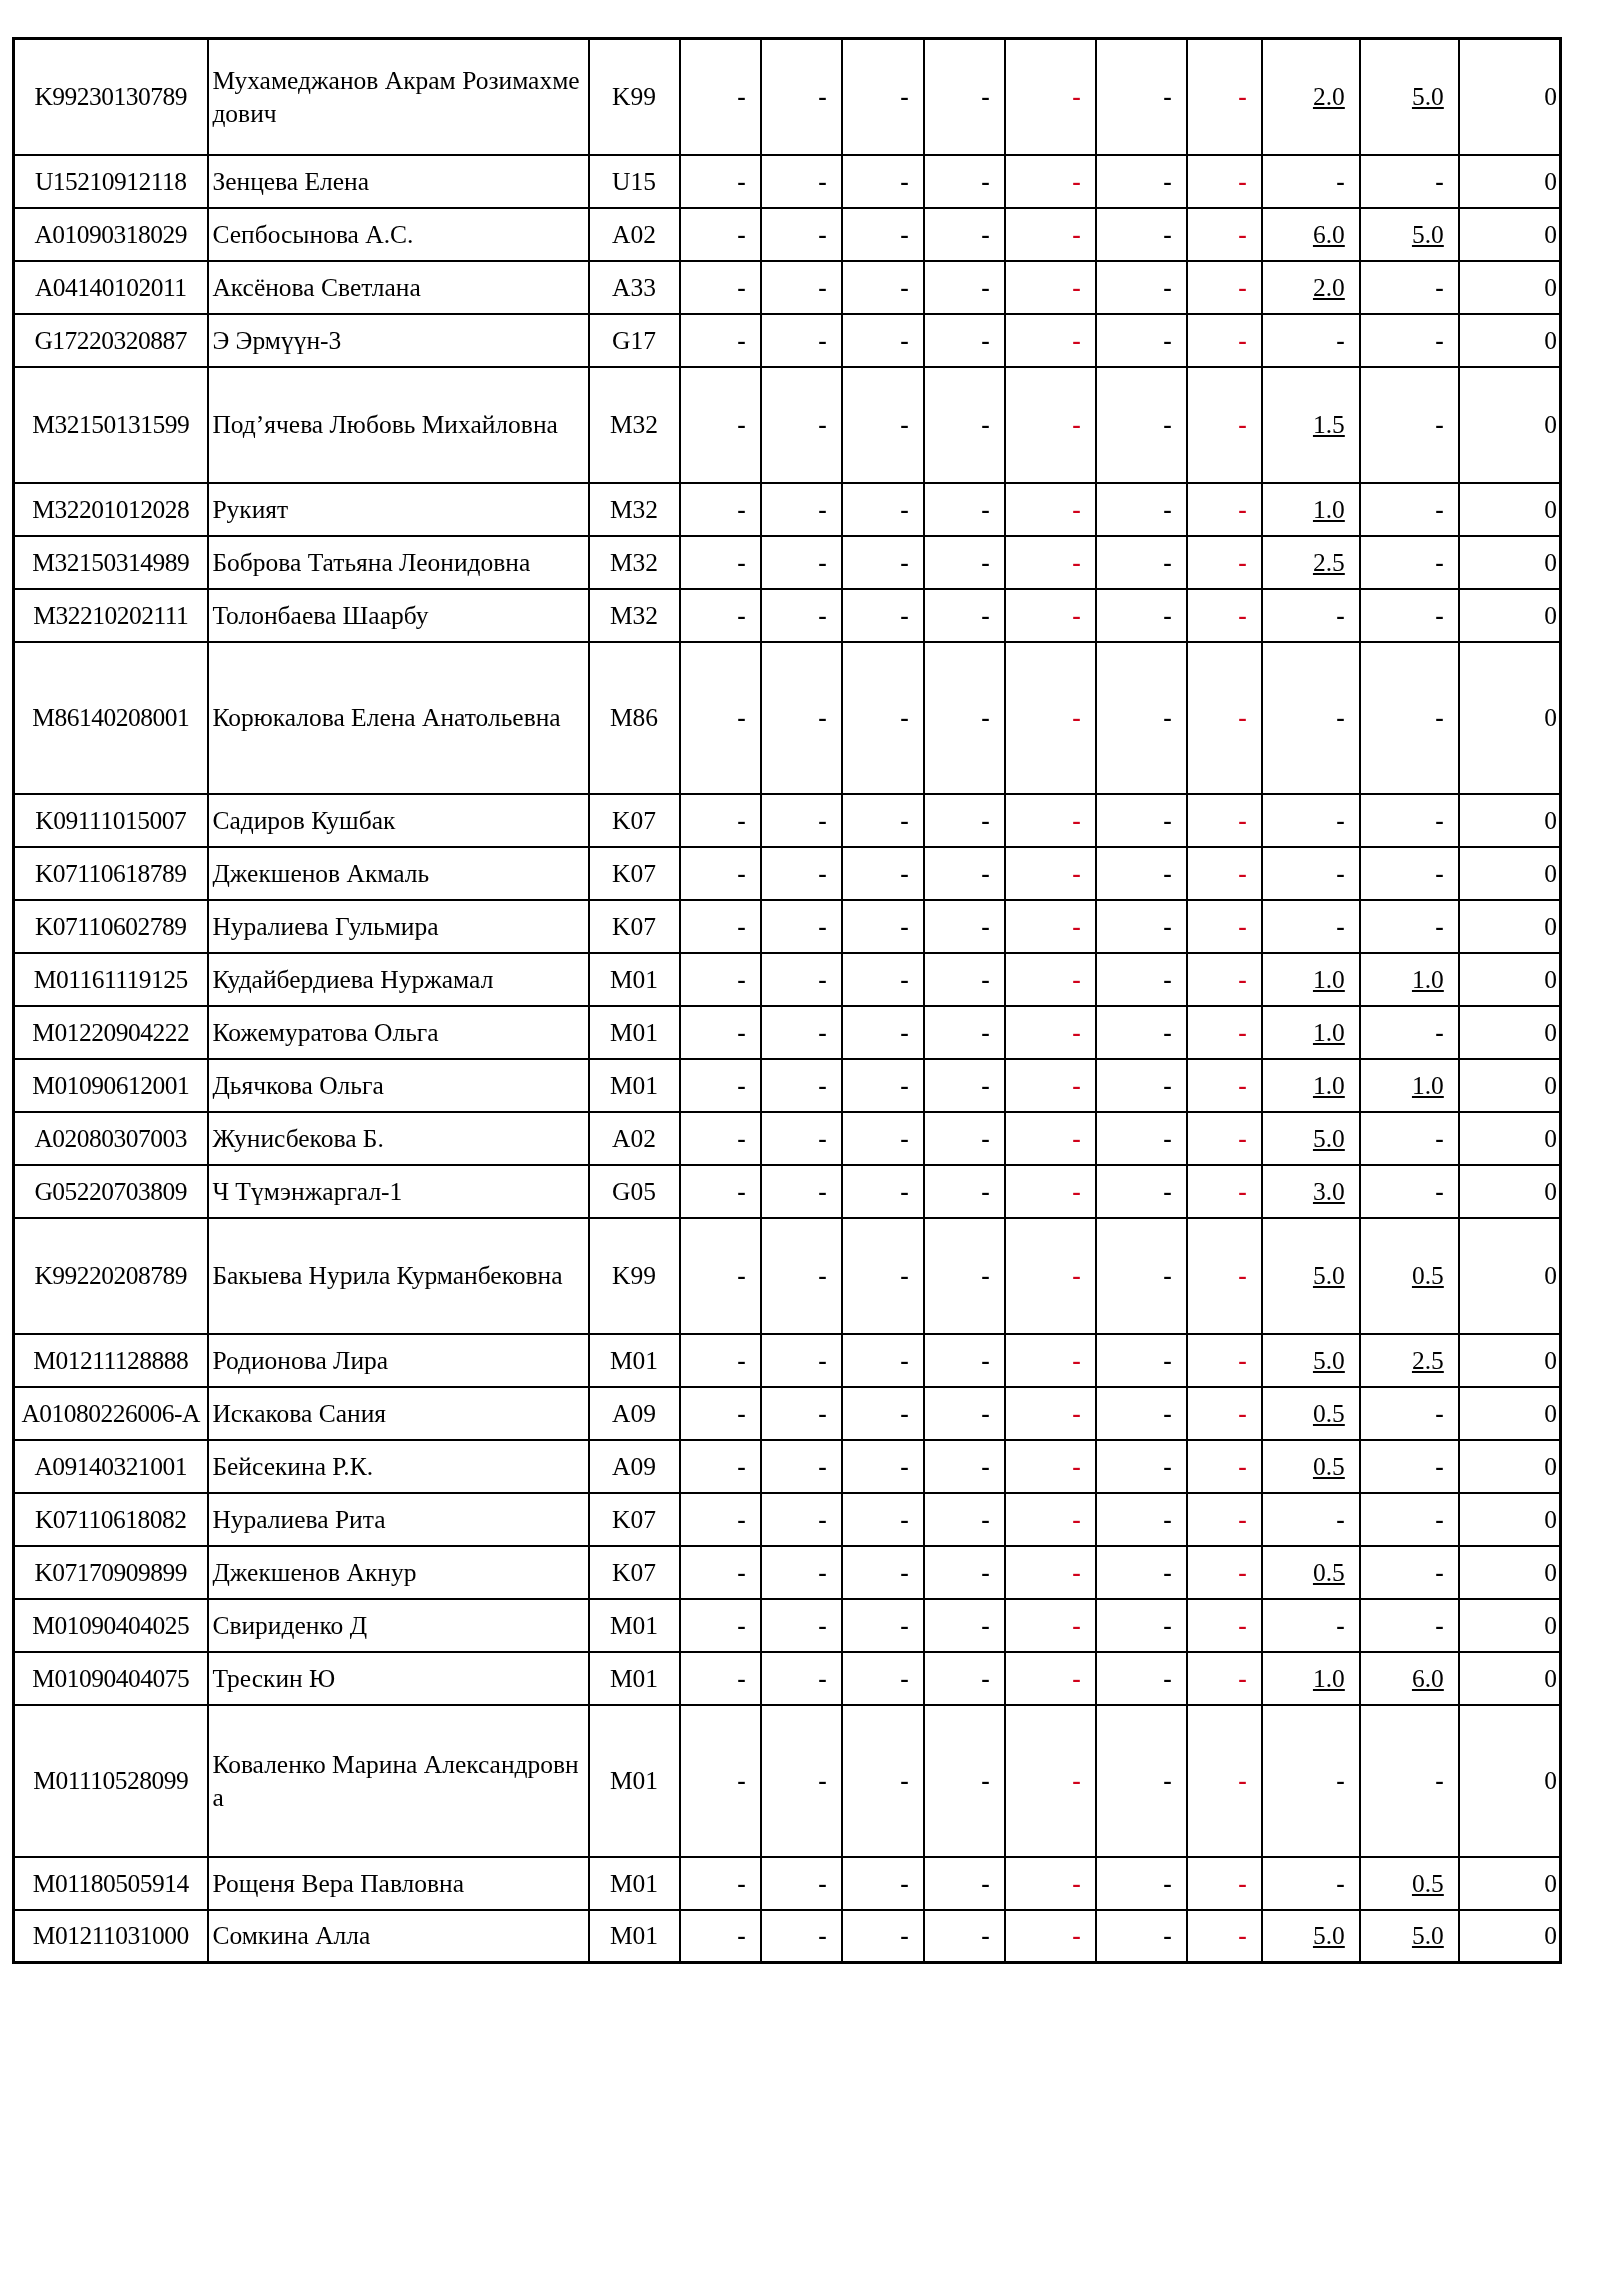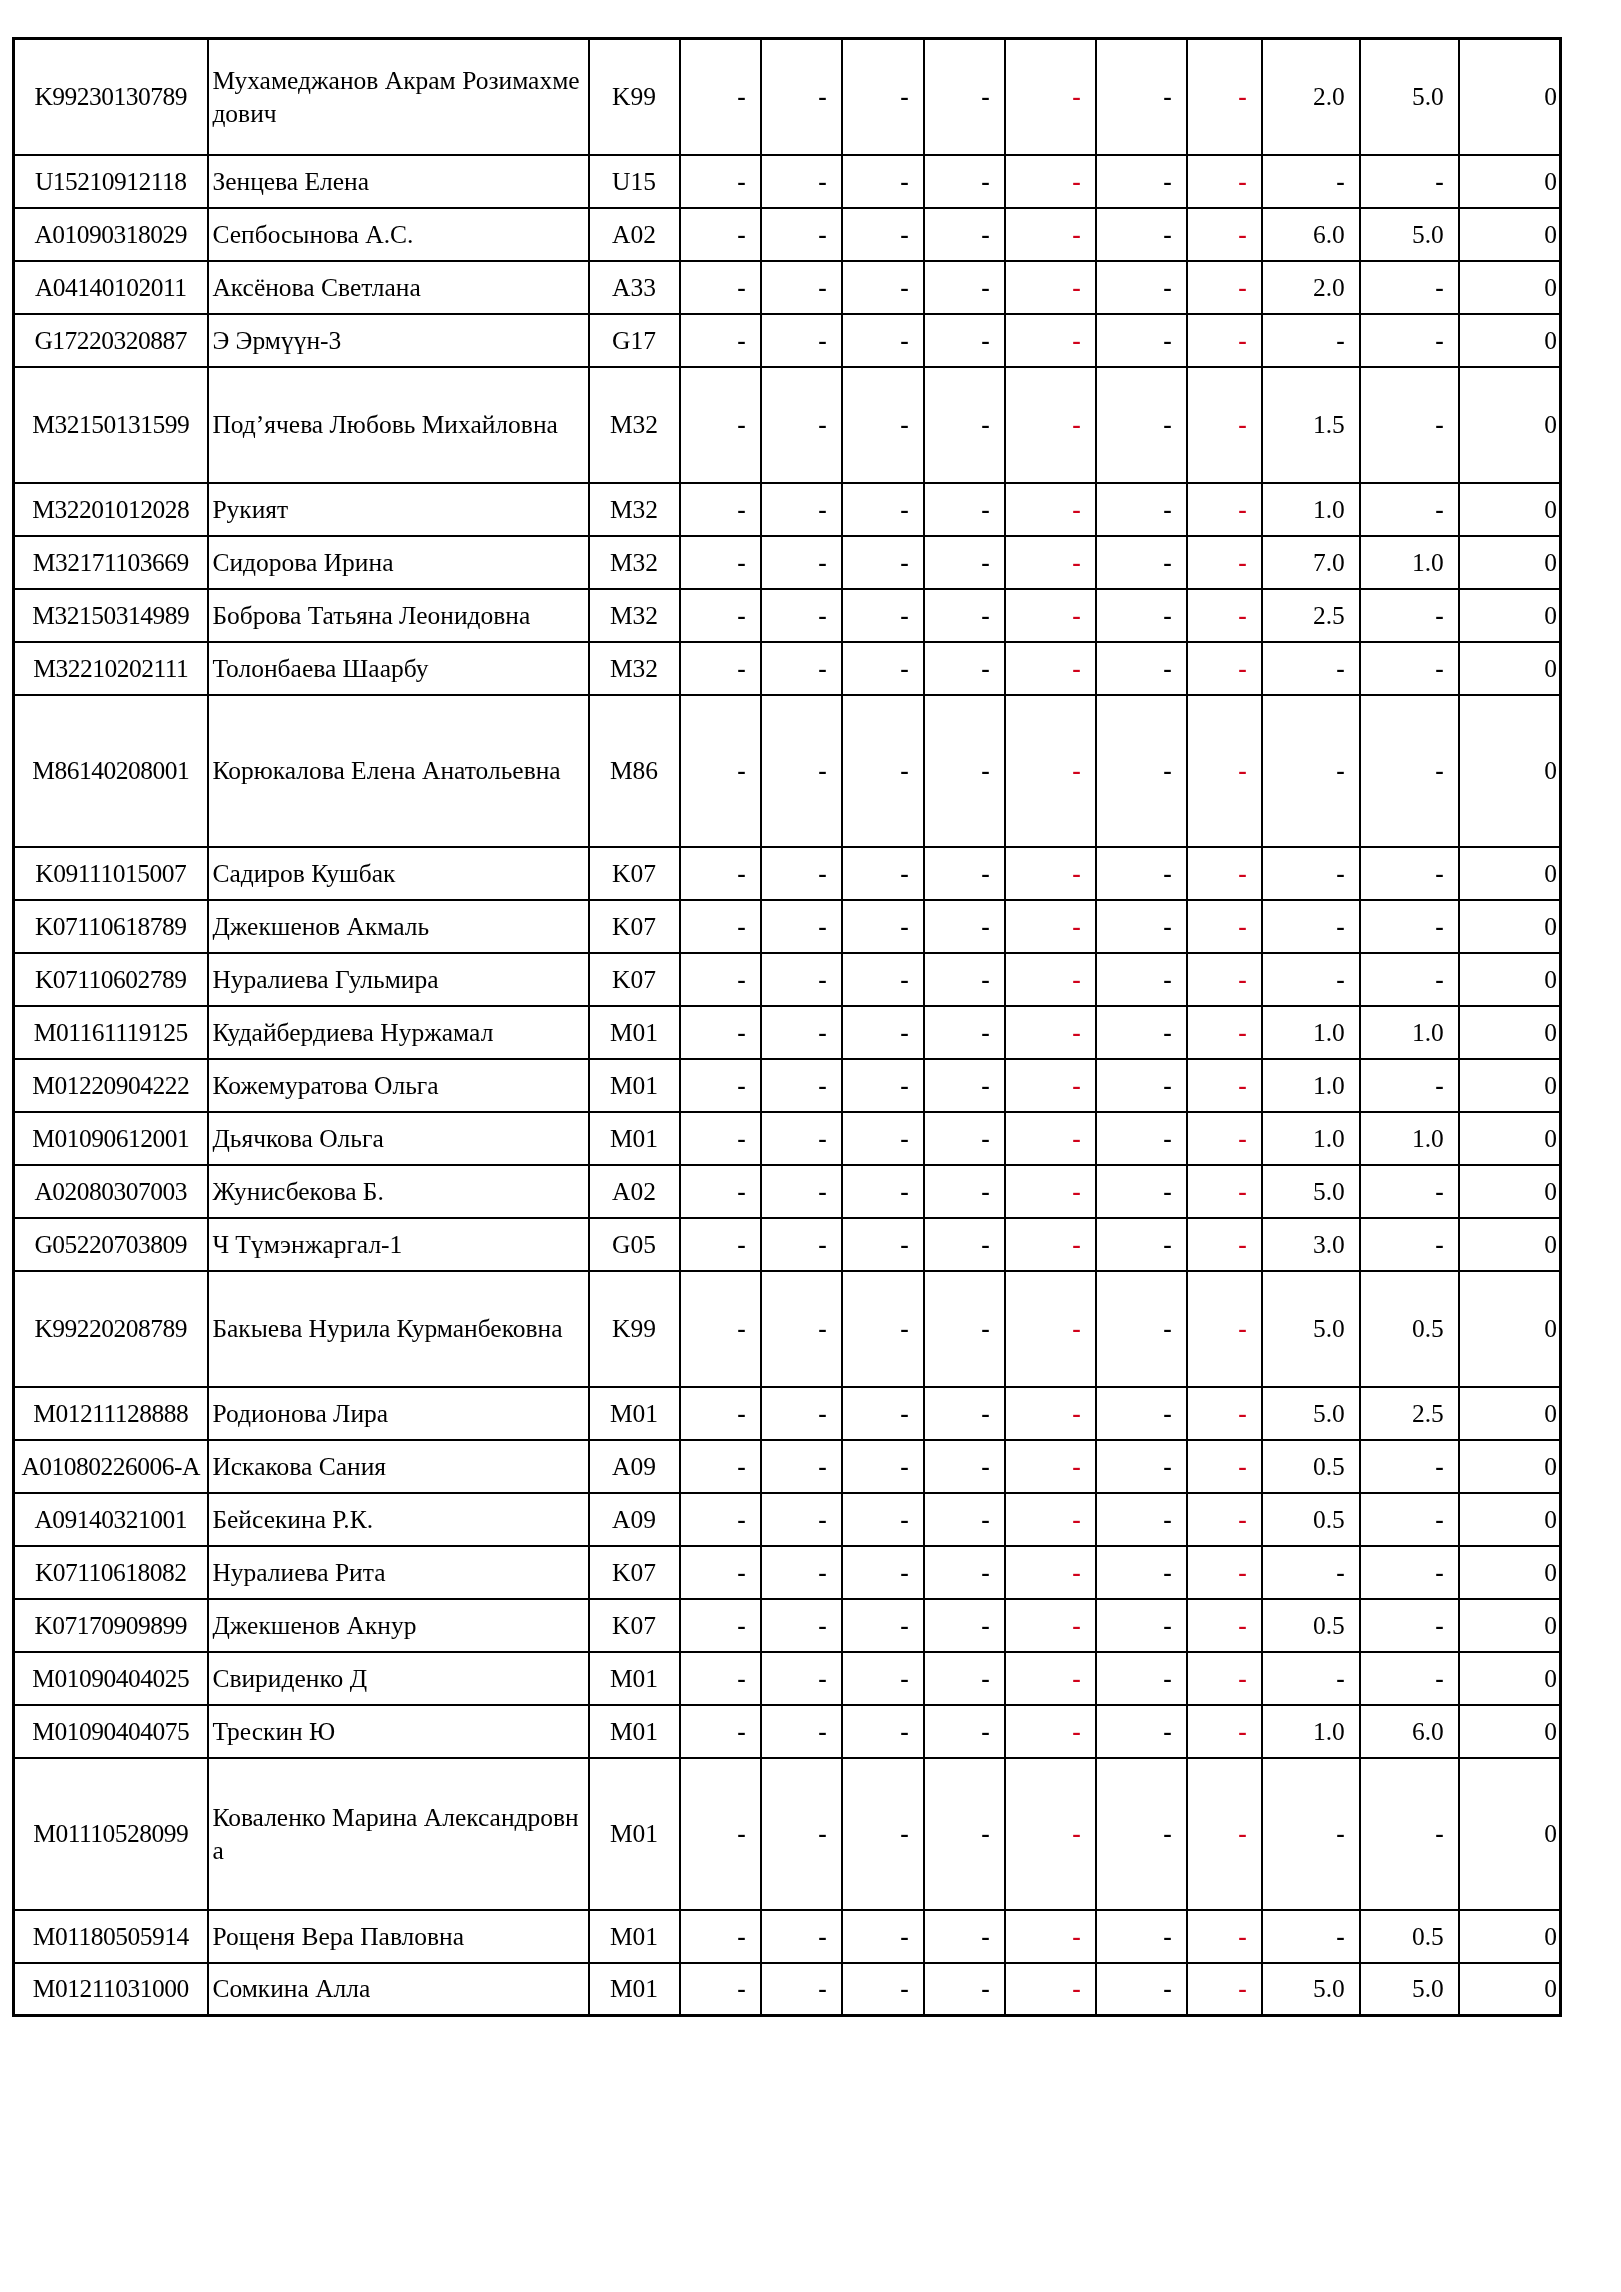--- a/index.html
+++ b/index.html
@@ -8,21 +8,21 @@
   #sheet { position: absolute; left: 12px; top: 37px; border-collapse: collapse;
            border: 3.9px solid #000; table-layout: fixed; }
   #sheet td { border: 2.9px solid #000; font-size: 25.5px; line-height: 33px; padding: 0 3.9px;
               vertical-align: middle; white-space: nowrap; overflow: hidden; }
   #sheet tr { height: 53px; }
   #sheet tr.tall { height: 116px; }
   #sheet tr.tall2 { height: 152px; }
   td.id { text-align: center; letter-spacing: -0.5px; }
   td.name { text-align: left; white-space: normal !important; word-break: break-all; padding-left: 2.9px; }
   td.code { text-align: center; }
-  td.num { text-align: right; padding-right: 13.7px !important; }
+  td.num { text-align: right; padding-right: 13.7px !important; text-decoration: underline; }
   td.dash { text-align: right; padding-right: 13.7px !important; font-weight: bold; }
   td.red { color: #d0021b; }
   td.last { text-align: right; padding-right: 2px !important; }
 </style>
 </head>
 <body>
 
 <table id="sheet">
   <colgroup>
     <col style="width:194px">
@@ -139,35 +139,20 @@
         <td class="dash">-</td>
         <td class="dash">-</td>
         <td class="dash red">-</td>
         <td class="dash">-</td>
         <td class="dash red">-</td>
         <td class="num">1.0</td>
         <td class="dash">-</td>
         <td class="last">0</td>
       </tr>
       <tr>
-        <td class="id">M32171103669</td>
-        <td class="name">Сидорова Ирина</td>
-        <td class="code">M32</td>
-        <td class="dash">-</td>
-        <td class="dash">-</td>
-        <td class="dash">-</td>
-        <td class="dash">-</td>
-        <td class="dash red">-</td>
-        <td class="dash">-</td>
-        <td class="dash red">-</td>
-        <td class="num">7.0</td>
-        <td class="num">1.0</td>
-        <td class="last">0</td>
-      </tr>
-      <tr>
         <td class="id">M32150314989</td>
         <td class="name">Боброва Татьяна Леонидовна</td>
         <td class="code">M32</td>
         <td class="dash">-</td>
         <td class="dash">-</td>
         <td class="dash">-</td>
         <td class="dash">-</td>
         <td class="dash red">-</td>
         <td class="dash">-</td>
         <td class="dash red">-</td>

